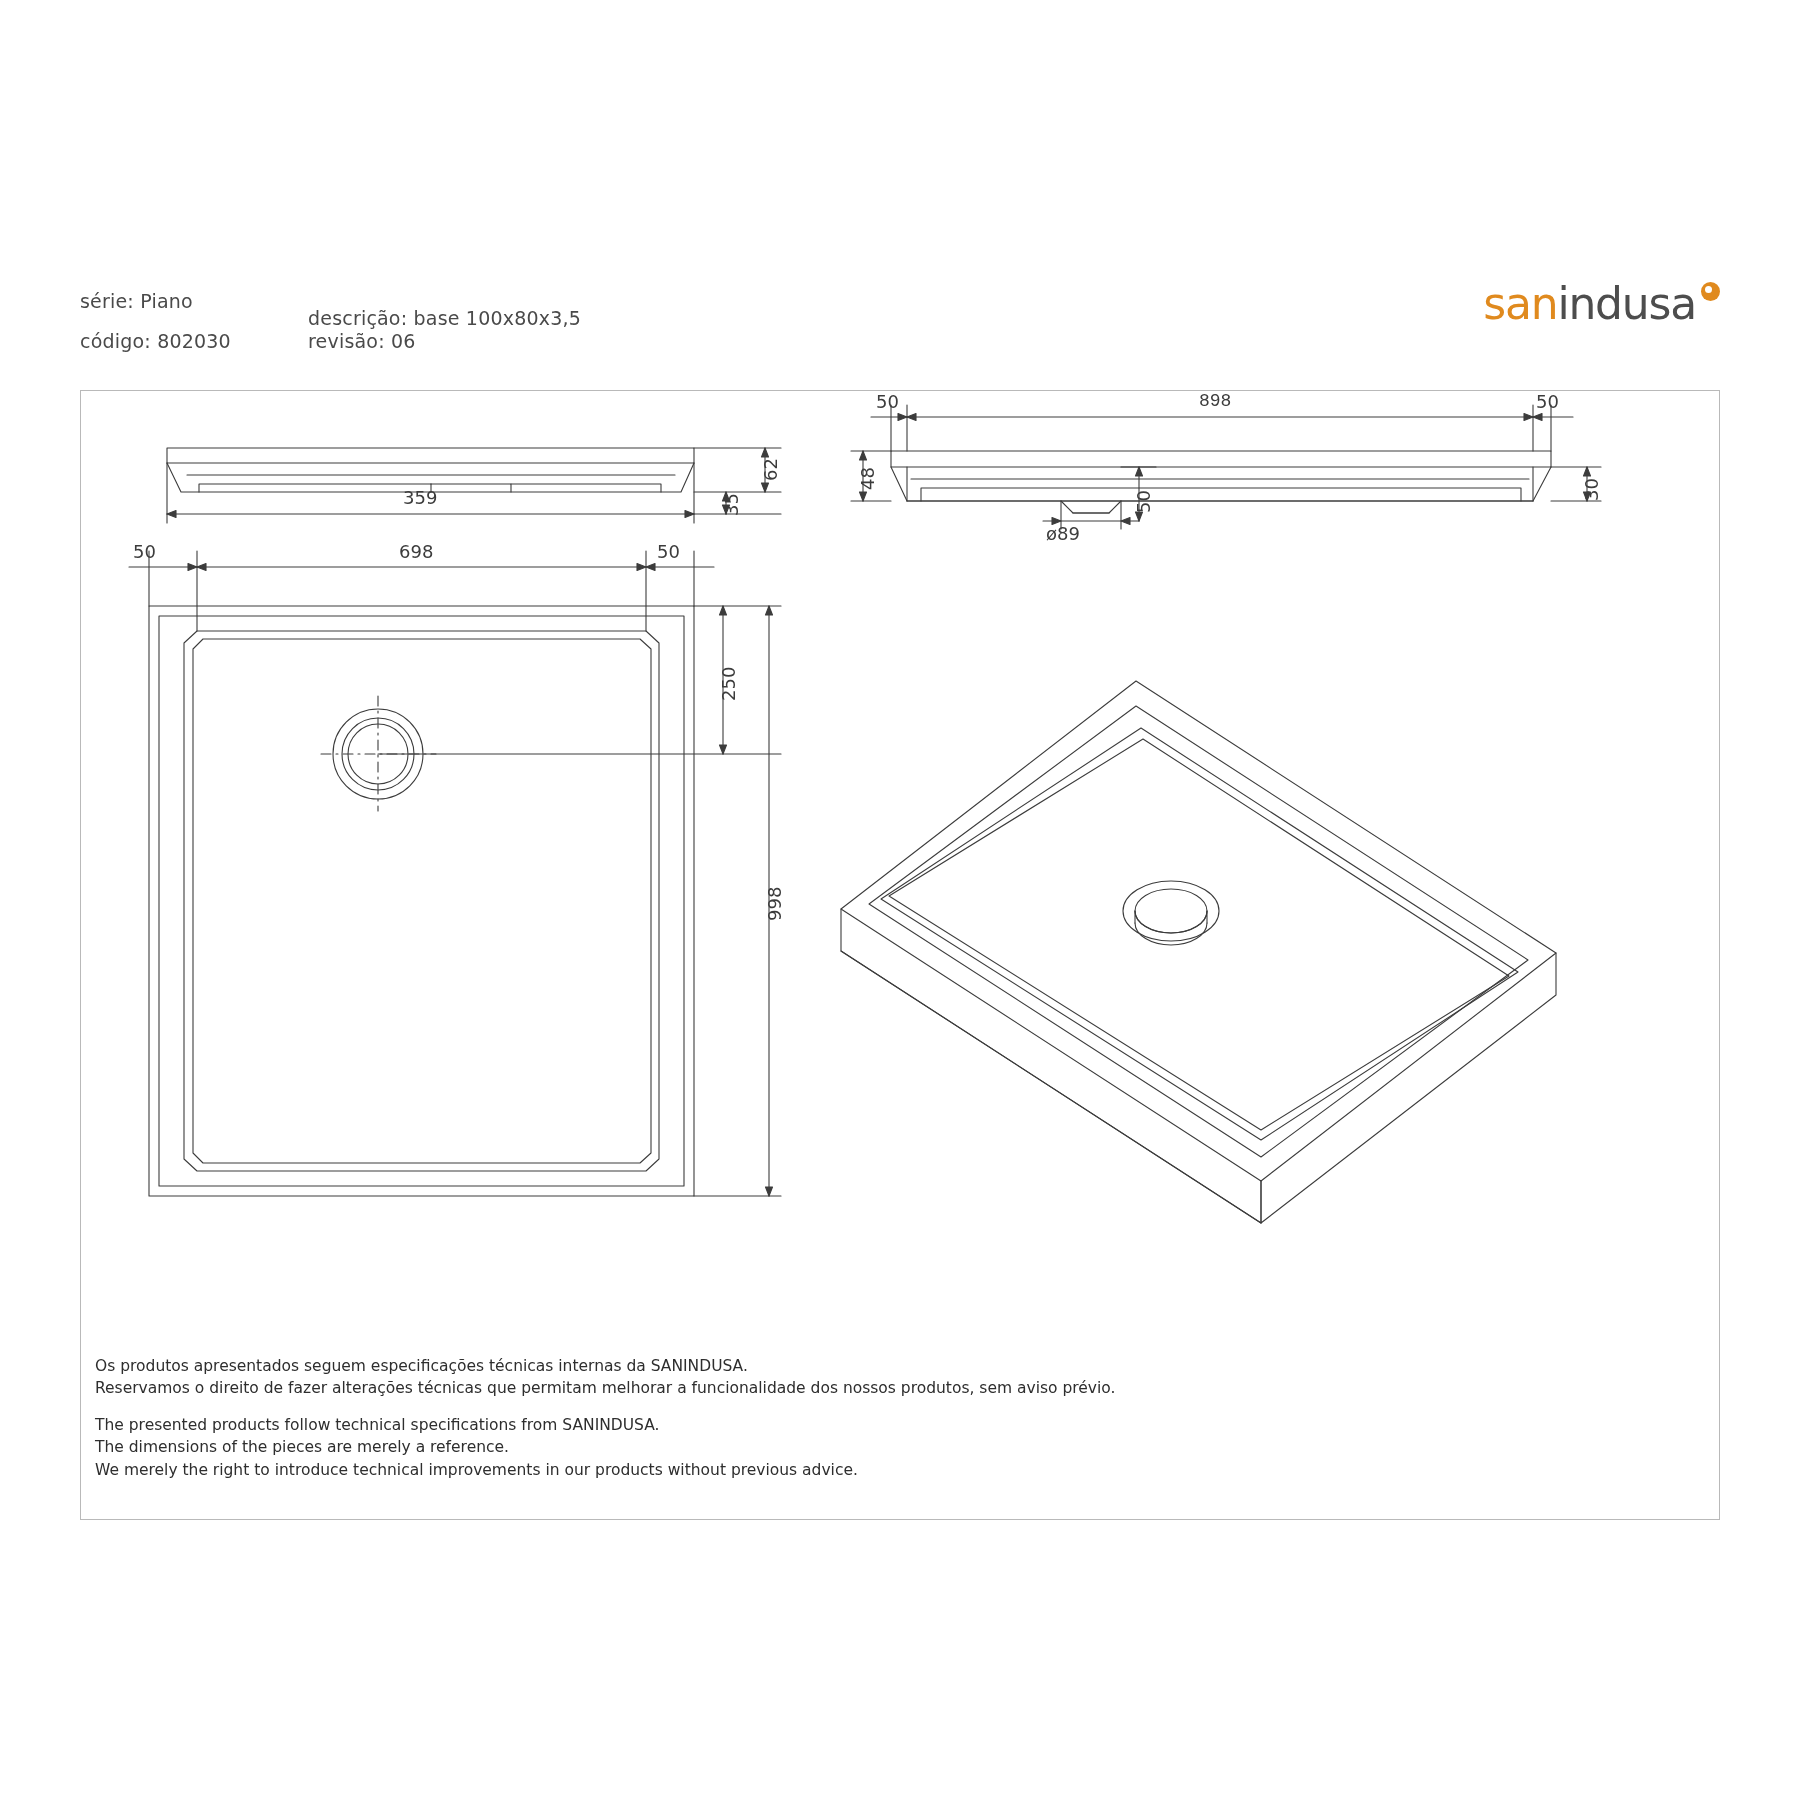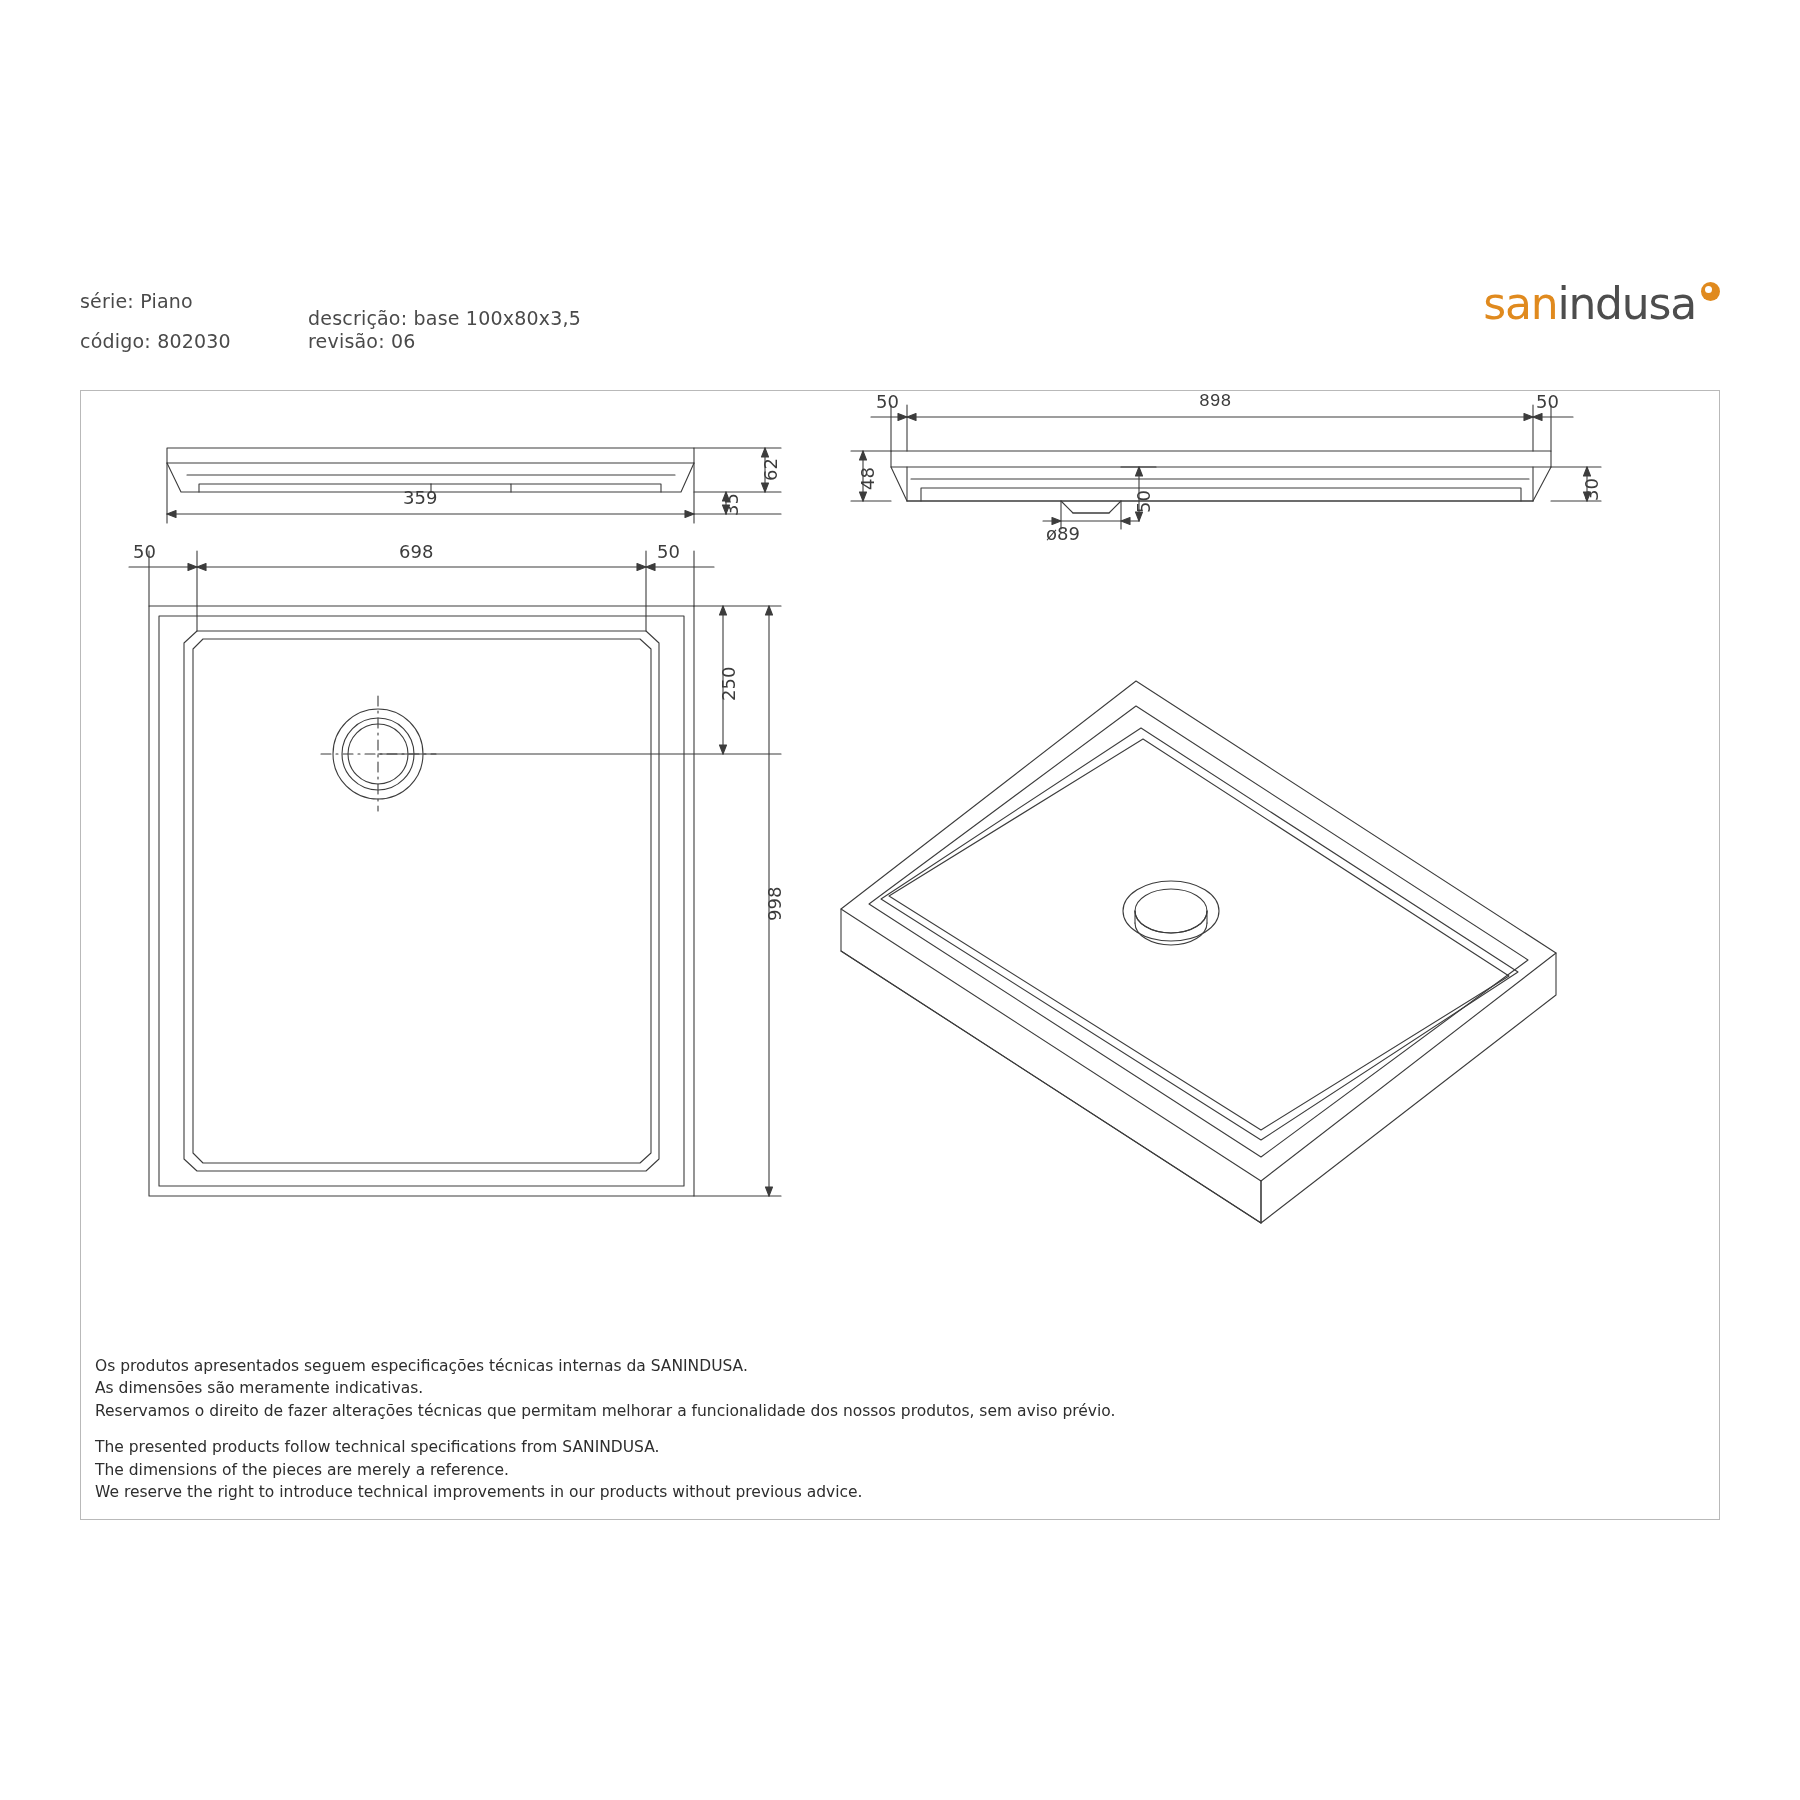--- a/index.html
+++ b/index.html
@@ -314,21 +314,20 @@
 
     <div class="lbl" style="left:52px; top:150px;">50</div>
     <div class="lbl" style="left:318px; top:150px;">698</div>
     <div class="lbl" style="left:576px; top:150px;">50</div>
     <div class="lbl v" style="left:637px; top:310px;">250</div>
     <div class="lbl v" style="left:683px; top:530px;">998</div>
   </div>
 
   <div class="notes">
     <div class="note-line">Os produtos apresentados seguem especificações técnicas internas da SANINDUSA.</div>
-    <div class="note-line">As dimensões são meramente indicativas.</div>
     <div class="note-line">Reservamos o direito de fazer alterações técnicas que permitam melhorar a funcionalidade dos nossos produtos, sem aviso prévio.</div>
     <div class="gap"></div>
     <div class="note-line">The presented products follow technical specifications from SANINDUSA.</div>
     <div class="note-line">The dimensions of the pieces are merely a reference.</div>
-    <div class="note-line">We reserve the right to introduce technical improvements in our products without previous advice.</div>
+    <div class="note-line">We merely the right to introduce technical improvements in our products without previous advice.</div>
   </div>
 
 </div>
 
 </body></html>

